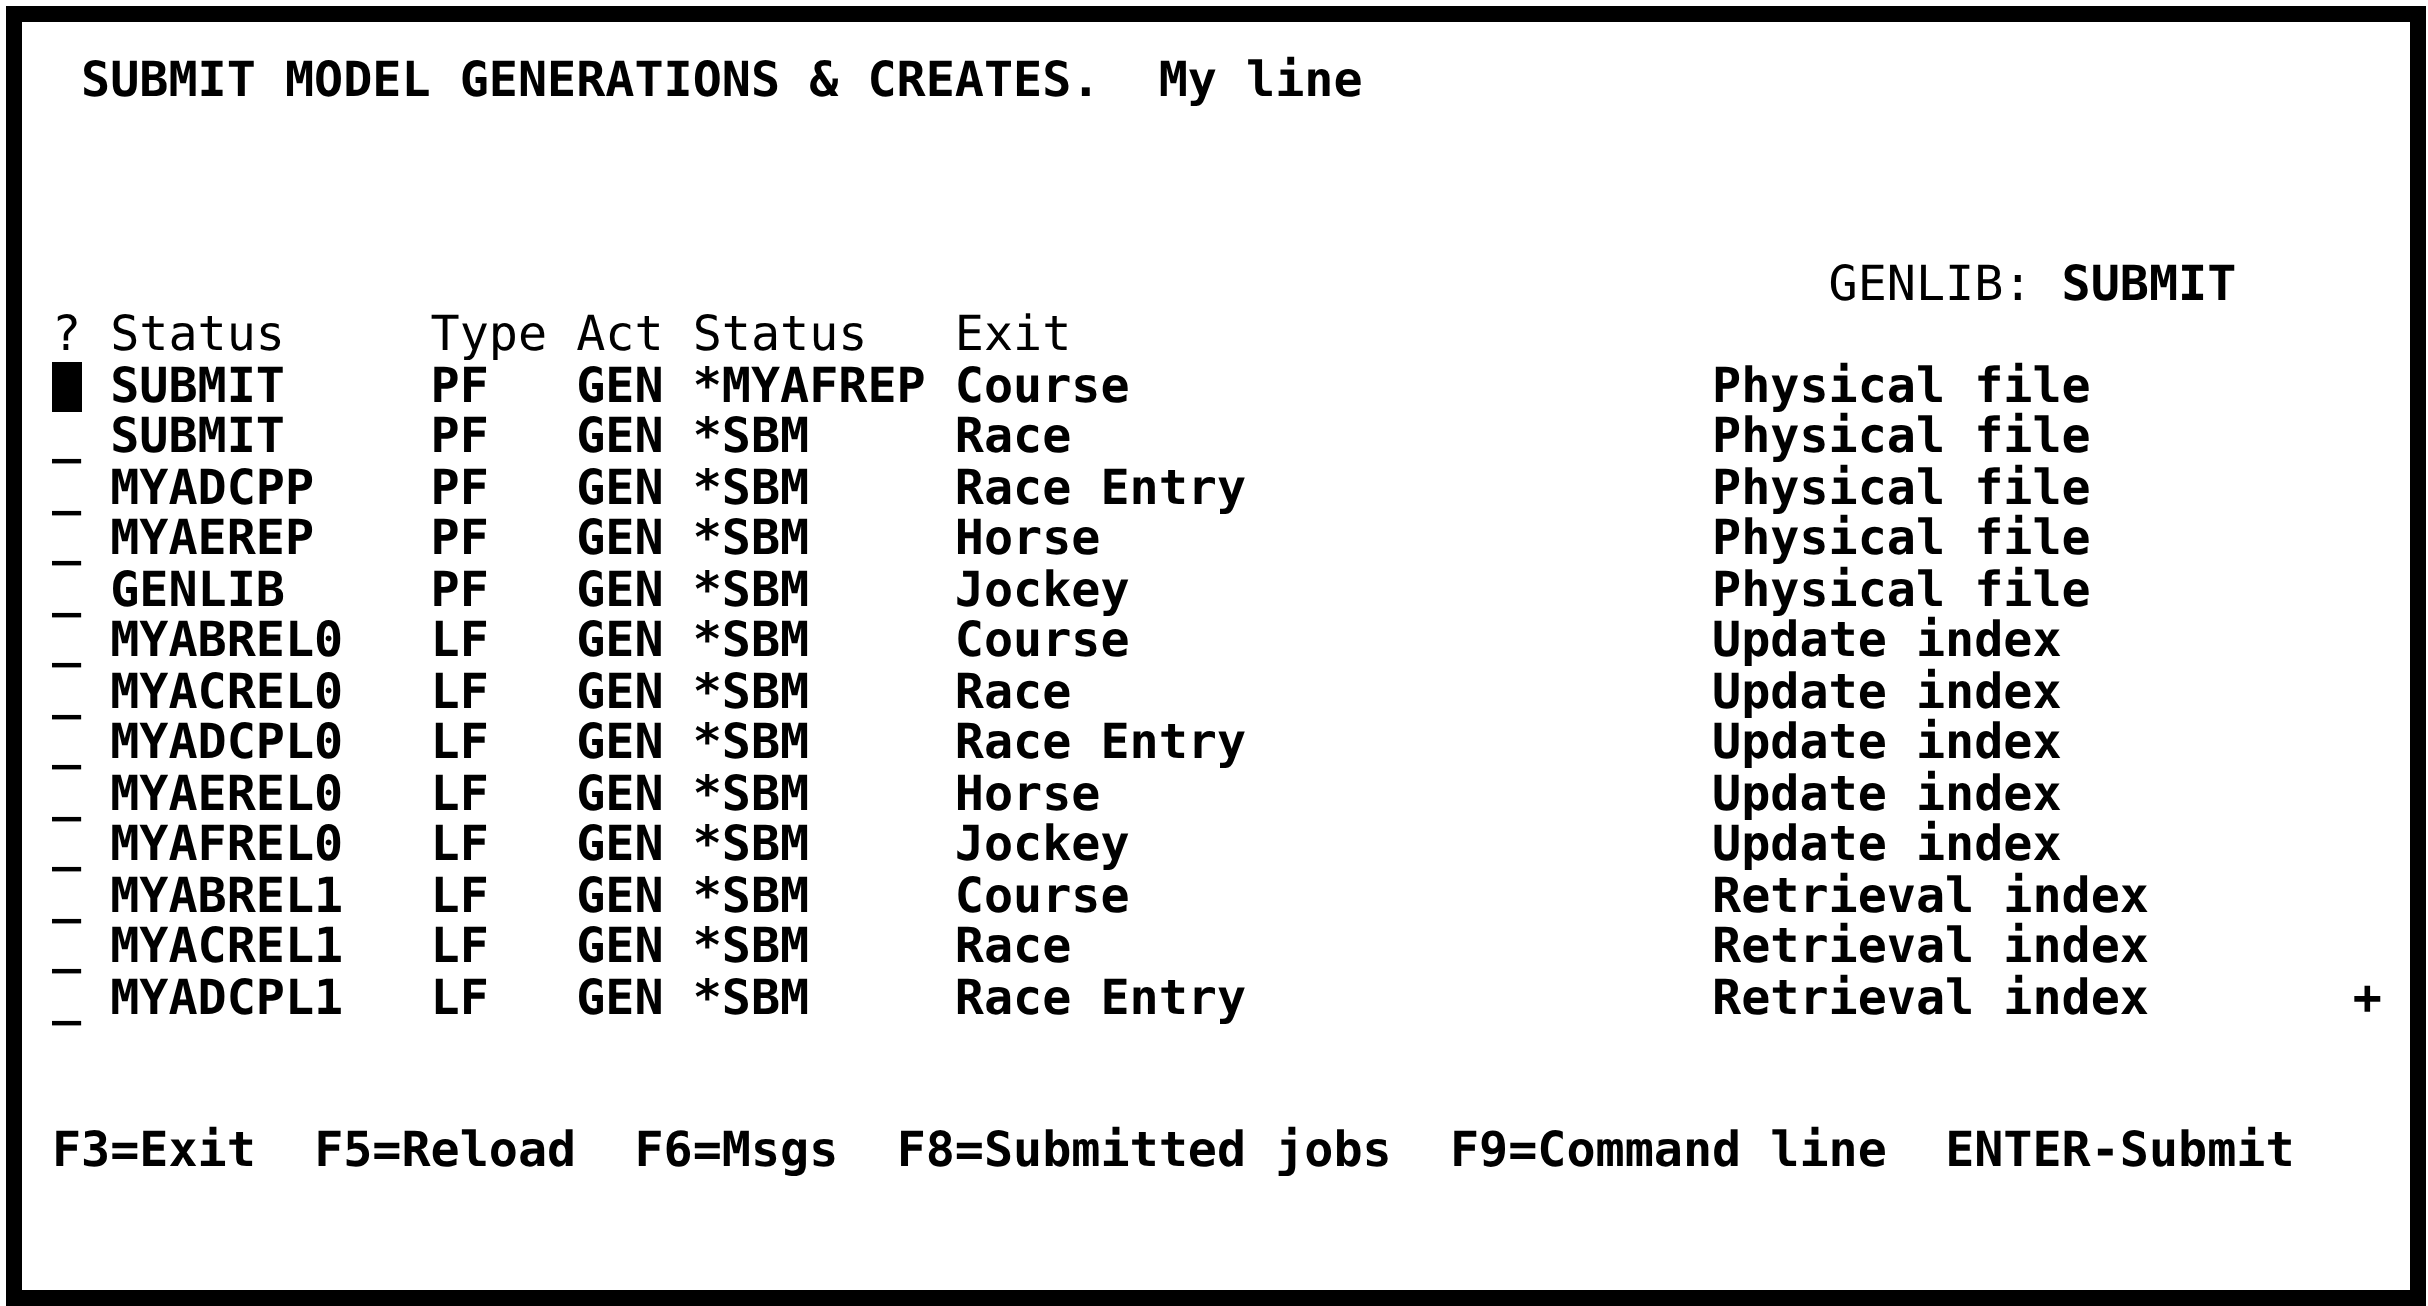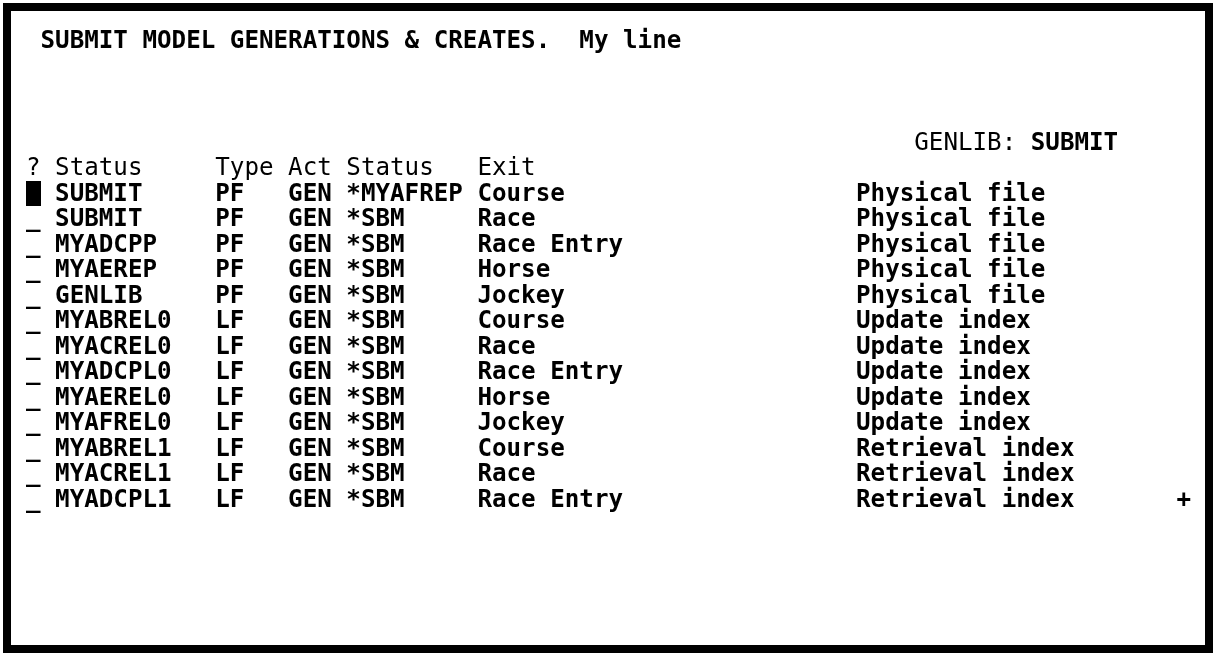--- a/index.html
+++ b/index.html
@@ -60,15 +60,16 @@
         <div class="line bold" style="top: 333.5px;"><span class="f c-sel">_</span><span class="f c-member">MYACREL0</span><span class="f c-type">LF</span><span class="f c-act">GEN</span><span class="f c-status">*SBM</span><span class="f c-text">Race</span><span class="f c-desc">Update index</span></div>
         <div class="line bold" style="top: 359px;"><span class="f c-sel">_</span><span class="f c-member">MYADCPL0</span><span class="f c-type">LF</span><span class="f c-act">GEN</span><span class="f c-status">*SBM</span><span class="f c-text">Race Entry</span><span class="f c-desc">Update index</span></div>
         <div class="line bold" style="top: 384.5px;"><span class="f c-sel">_</span><span class="f c-member">MYAEREL0</span><span class="f c-type">LF</span><span class="f c-act">GEN</span><span class="f c-status">*SBM</span><span class="f c-text">Horse</span><span class="f c-desc">Update index</span></div>
         <div class="line bold" style="top: 410px;"><span class="f c-sel">_</span><span class="f c-member">MYAFREL0</span><span class="f c-type">LF</span><span class="f c-act">GEN</span><span class="f c-status">*SBM</span><span class="f c-text">Jockey</span><span class="f c-desc">Update index</span></div>
         <div class="line bold" style="top: 435.5px;"><span class="f c-sel">_</span><span class="f c-member">MYABREL1</span><span class="f c-type">LF</span><span class="f c-act">GEN</span><span class="f c-status">*SBM</span><span class="f c-text">Course</span><span class="f c-desc">Retrieval index</span></div>
         <div class="line bold" style="top: 461px;"><span class="f c-sel">_</span><span class="f c-member">MYACREL1</span><span class="f c-type">LF</span><span class="f c-act">GEN</span><span class="f c-status">*SBM</span><span class="f c-text">Race</span><span class="f c-desc">Retrieval index</span></div>
         <div class="line bold" style="top: 486.5px;"><span class="f c-sel">_</span><span class="f c-member">MYADCPL1</span><span class="f c-type">LF</span><span class="f c-act">GEN</span><span class="f c-status">*SBM</span><span class="f c-text">Race Entry</span><span class="f c-desc">Retrieval index</span><span class="f c-plus">+</span></div>
       </div>
 
 
+    <div class="line l22 bold c-sel" id="fkey-line"><span>F3=Exit</span>  <span>F5=Reload</span>  <span>F6=Msgs</span>  <span>F8=Submitted jobs</span>  <span>F9=Command line</span>  <span>ENTER-Submit</span></div>
 
   </div>
 </div>
 
 </body></html>

